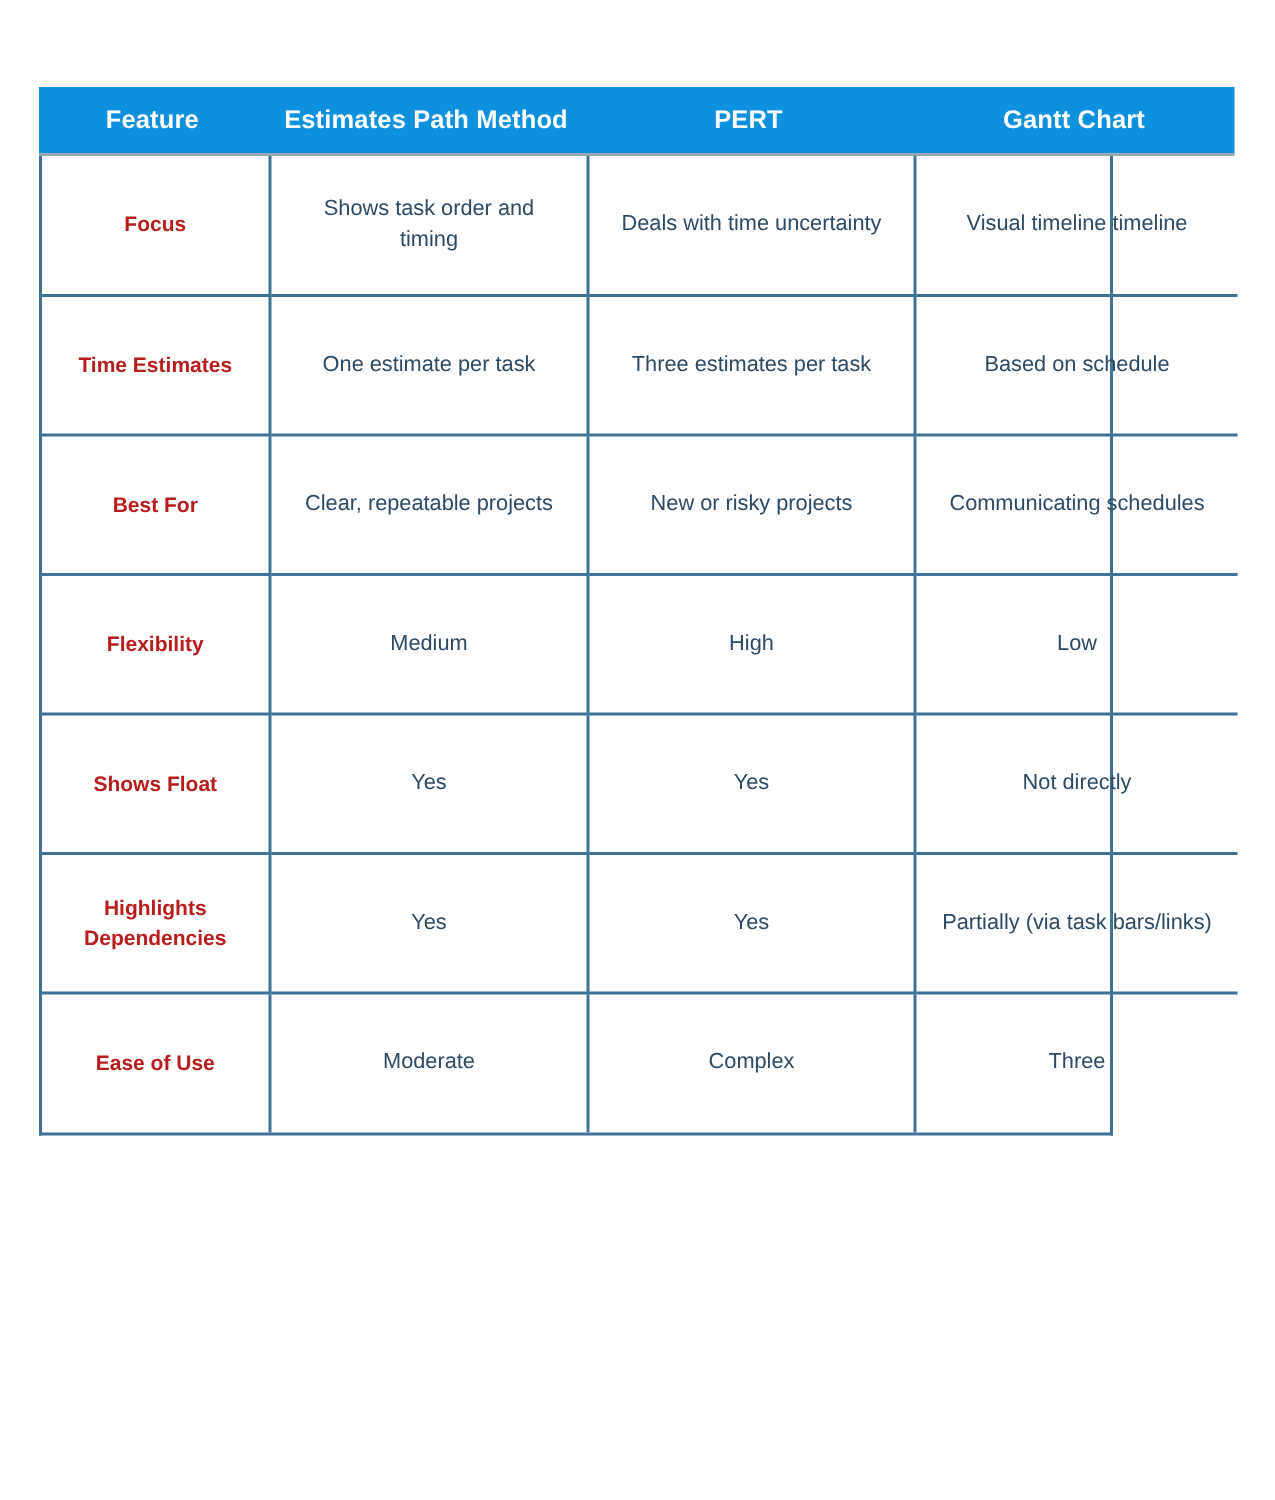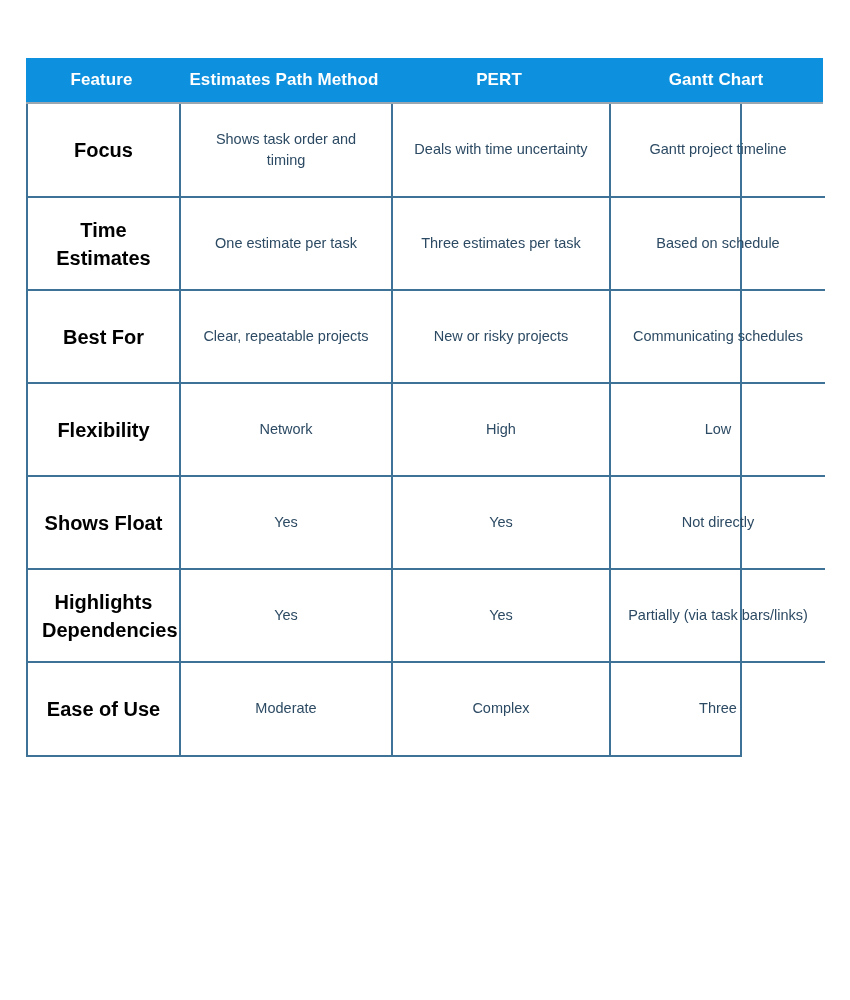--- a/index.html
+++ b/index.html
@@ -59,22 +59,22 @@
     font-size: 14.5px;
     line-height: 1.45;
     color: #2c4a63;
     font-weight: normal;
   }
   tbody td:last-child { border-right: none; }
   tbody tr:last-child td { border-bottom: none; }
 
   tbody td.feature-cell {
     font-weight: bold;
-    color: #000000;
-    font-size: 20px;
+    color: #b91c1c;
+    font-size: 14px;
     line-height: 1.4;
   }
 
   
   #comparison-table-wrapper .frame {
     border-left: 2px solid #3e7296;
     border-right: 2px solid #3e7296;
     border-bottom: 2px solid #3e7296;
   }
   #comparison-table-wrapper .frame table { width: 793px; }
@@ -107,37 +107,37 @@
         <col class="c1">
           <col class="c2">
           <col class="c3">
           <col class="c4">
       </colgroup>
       <tbody>
         <tr>
           <td class="feature-cell">Focus</td>
           <td>Shows task order and timing</td>
           <td>Deals with time uncertainty</td>
-          <td>Gantt project timeline</td>
+          <td>Visual timeline timeline</td>
         </tr>
         <tr>
           <td class="feature-cell">Time Estimates</td>
           <td>One estimate per task</td>
           <td>Three estimates per task</td>
           <td>Based on schedule</td>
         </tr>
         <tr>
           <td class="feature-cell">Best For</td>
           <td>Clear, repeatable projects</td>
           <td>New or risky projects</td>
           <td>Communicating schedules</td>
         </tr>
         <tr>
           <td class="feature-cell">Flexibility</td>
-          <td>Network</td>
+          <td>Medium</td>
           <td>High</td>
           <td>Low</td>
         </tr>
         <tr>
           <td class="feature-cell">Shows Float</td>
           <td>Yes</td>
           <td>Yes</td>
           <td>Not directly</td>
         </tr>
         <tr>

